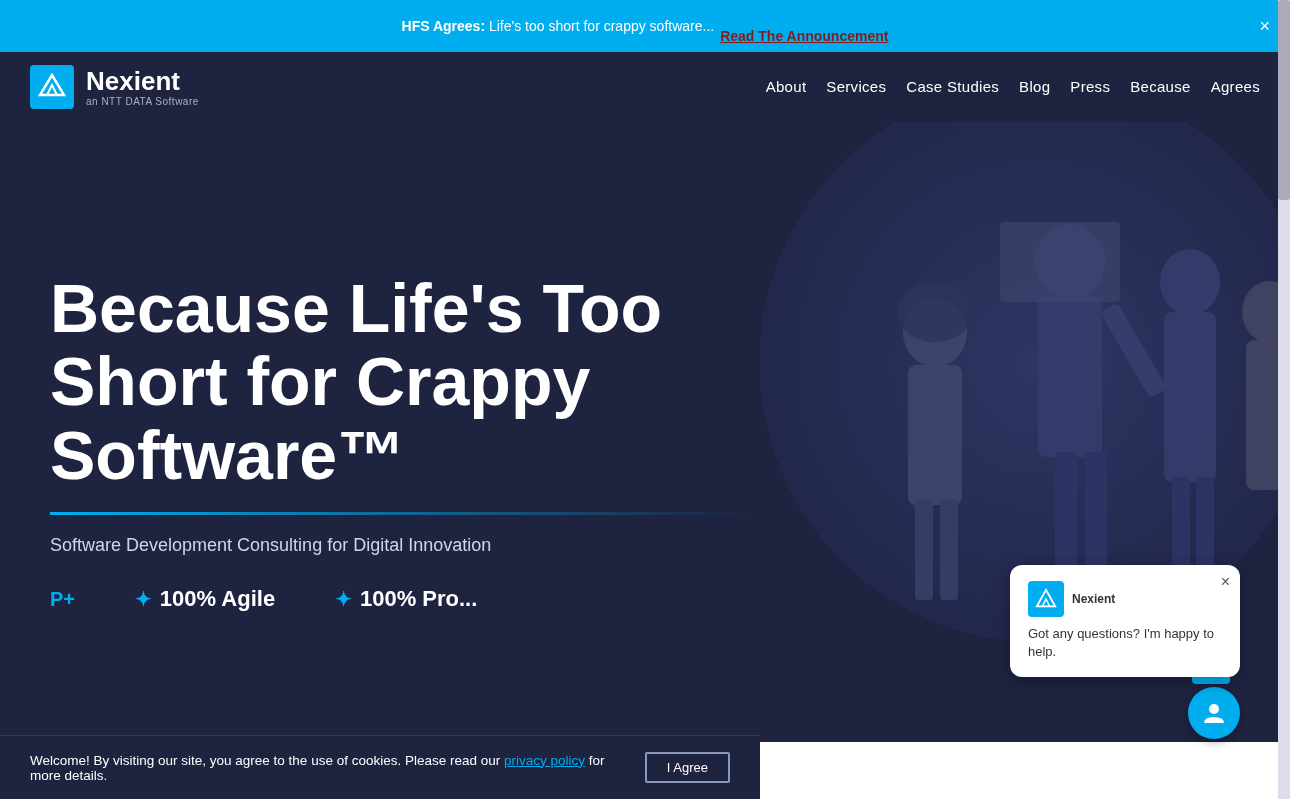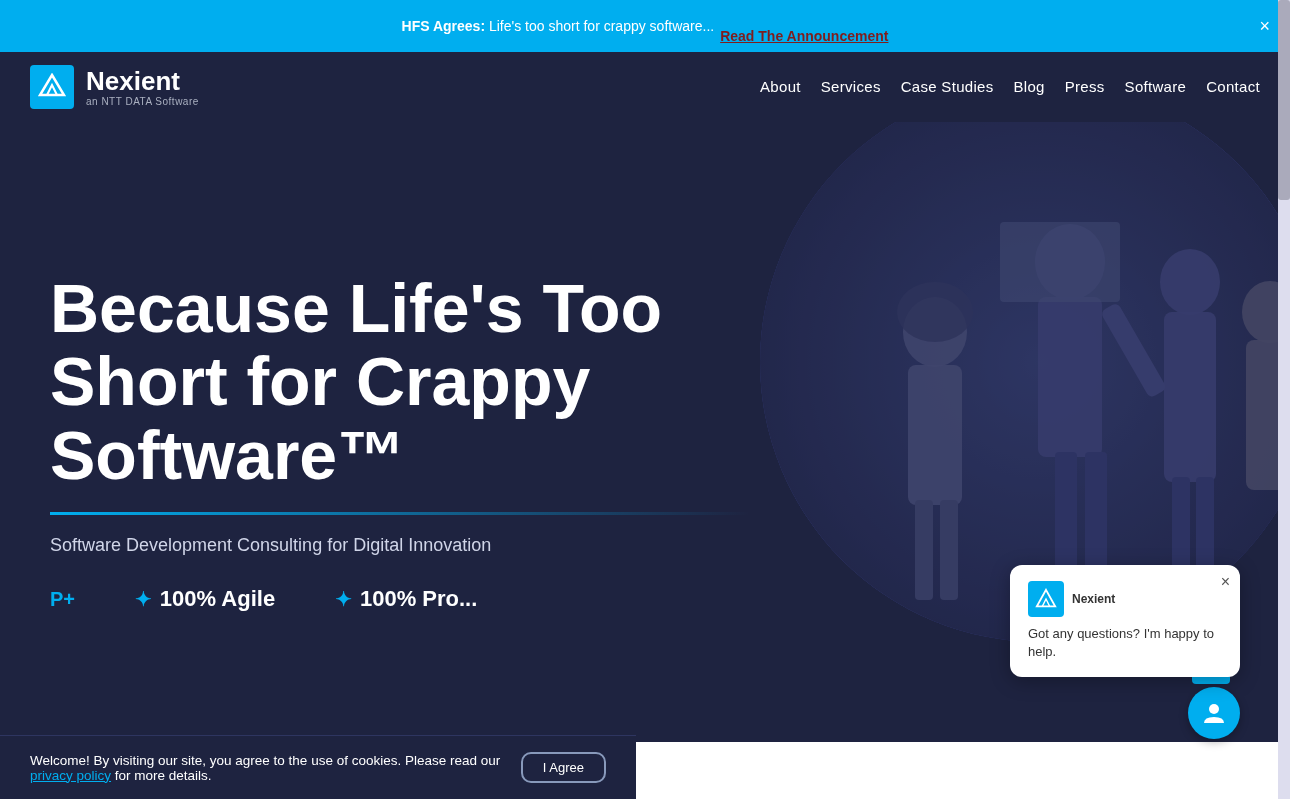--- a/index.html
+++ b/index.html
@@ -157,34 +157,34 @@
       left: 0;
       right: 0;
       background: #1e2340;
       color: white;
       padding: 16px 30px;
       display: flex;
       align-items: center;
       gap: 8px;
       font-size: 13.5px;
       z-index: 100;
-      width: 636px;
+      width: 760px;
       border-top: 1px solid #2e3560;
     }
     #cookie-banner a { color: #00aeef; text-decoration: underline; cursor: pointer; }
     #cookie-agree-btn {
       background: transparent;
       border: 2px solid #8899bb;
       color: white;
       padding: 6px 20px;
       cursor: pointer;
       font-size: 13px;
       margin-left: 10px;
       white-space: nowrap;
-      border-radius: 10px;
+      border-radius: 2px;
     }
 
     
     #chat-widget {
       position: fixed;
       bottom: 60px;
       right: 50px;
       z-index: 200;
     }
     #chat-bubble {
@@ -291,22 +291,22 @@
       <span id="logo-name">Nexient</span>
       <span id="logo-sub">an NTT DATA Software</span>
     </div>
   </div>
   <ul id="nav-links">
     <li><a>About</a></li>
     <li><a>Services</a></li>
     <li><a>Case Studies</a></li>
     <li><a>Blog</a></li>
     <li><a>Press</a></li>
-    <li><a>Software</a></li>
-    <li><a>Contact</a></li>
+    <li><a>Because</a></li>
+    <li><a>Agrees</a></li>
   </ul>
 </nav>
 
 <section id="hero">
 
   <div id="hero-circle">
     <div id="hero-circle-inner">
 
       <svg width="560" height="560" viewBox="0 0 560 560" xmlns="http://www.w3.org/2000/svg" style="position:absolute;top:0;left:0;">
 

